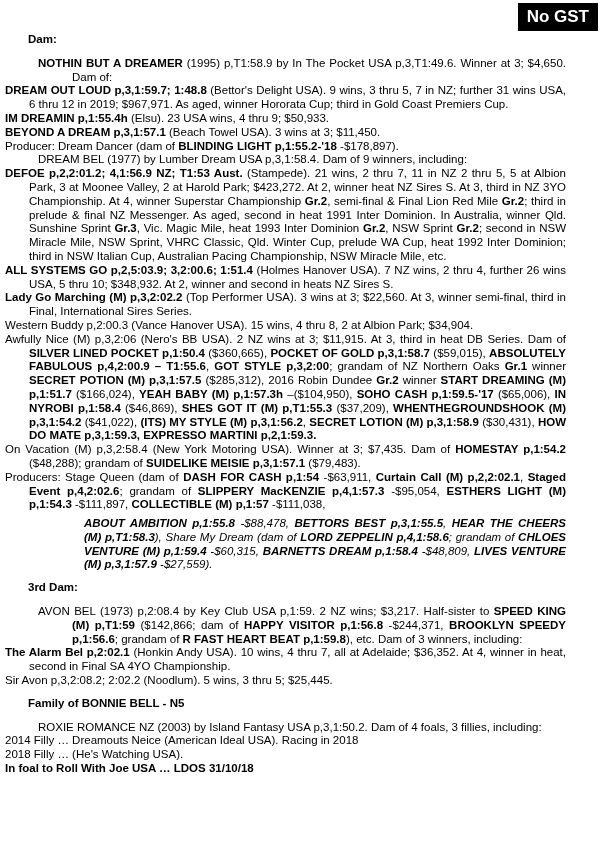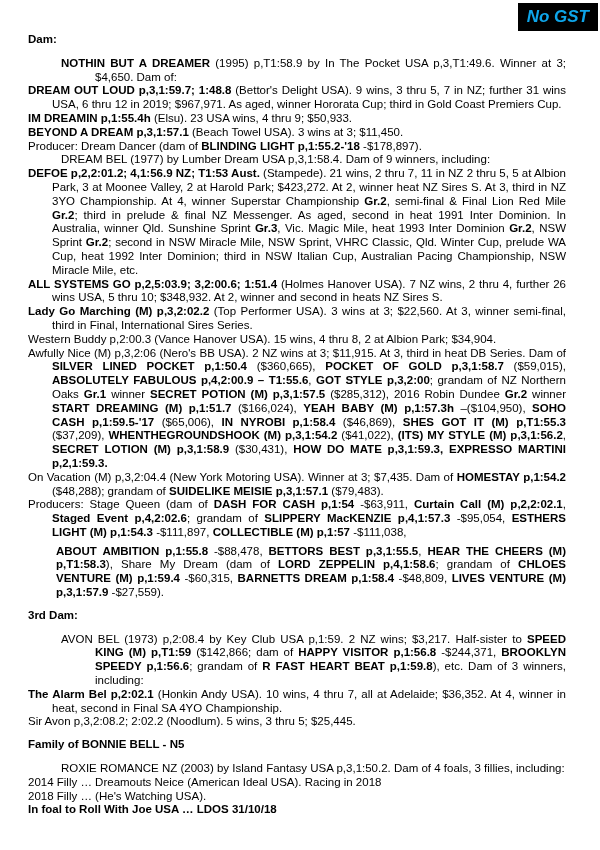--- a/index.html
+++ b/index.html
@@ -17,49 +17,49 @@
   }
   .doc {
     position: absolute; top: 27px; left: 0;
     width: 600px; box-sizing: border-box;
     padding-right: 34px;
     font-size: 11.5px; line-height: 13.8px;
   }
   .heading { font-weight: bold; margin: 9px 0 10px 28px; }
   .section:first-child .heading { margin-top: 6px; }
   .para { margin: 0; text-align: justify; }
-  .l0  { padding-left: 95px; text-indent: -34px; }
-  .l1  { padding-left: 52px; text-indent: -24px; }
-  .l1c { padding-left: 56px; text-indent: 0; }
+  .l0  { padding-left: 72px; text-indent: -34px; }
+  .l1  { padding-left: 29px; text-indent: -24px; }
+  .l1c { padding-left: 84px; text-indent: 0; font-style: italic; }
   .gap { margin-top: 5px; }
   .b { font-weight: bold; }
   .r { font-weight: normal; }
 </style>
 </head>
 <body style="background: rgb(255, 255, 255); color: rgb(0, 0, 0);">
 
-<div class="badge" style="background: rgb(0, 0, 0); color: #0ea5e9; font-style: italic;">No GST</div>
+<div class="badge" style="background: rgb(0, 0, 0); color: #ffffff;">No GST</div>
 
 <div class="doc">
     <section class="section">
       <p class="heading">Dam:</p>
       <p class="para l0"><span class="b">NOTHIN BUT A DREAMER</span><span class="r"> (1995) p,T1:58.9 by In The Pocket USA p,3,T1:49.6. Winner at 3; $4,650. Dam of:</span></p>
       <p class="para l1"><span class="b">DREAM OUT LOUD p,3,1:59.7; 1:48.8</span><span class="r"> (Bettor's Delight USA). 9 wins, 3 thru 5, 7 in NZ; further 31 wins USA, 6 thru 12 in 2019; $967,971. As aged, winner Hororata Cup; third in Gold Coast Premiers Cup.</span></p>
       <p class="para l1"><span class="b">IM DREAMIN p,1:55.4h</span><span class="r"> (Elsu). 23 USA wins, 4 thru 9; $50,933.</span></p>
       <p class="para l1"><span class="b">BEYOND A DREAM p,3,1:57.1</span><span class="r"> (Beach Towel USA). 3 wins at 3; $11,450.</span></p>
       <p class="para l1"><span class="r">Producer: Dream Dancer (dam of </span><span class="b">BLINDING LIGHT p,1:55.2-'18</span><span class="r"> -$178,897).</span></p>
     </section>
     <section class="section">
       <p class="para l0"><span class="r">DREAM BEL (1977) by Lumber Dream USA p,3,1:58.4. Dam of 9 winners, including:</span></p>
       <p class="para l1"><span class="b">DEFOE p,2,2:01.2; 4,1:56.9 NZ; T1:53 Aust.</span><span class="r"> (Stampede). 21 wins, 2 thru 7, 11 in NZ 2 thru 5, 5 at Albion Park, 3 at Moonee Valley, 2 at Harold Park; $423,272. At 2, winner heat NZ Sires S. At 3, third in NZ 3YO Championship. At 4, winner Superstar Championship </span><span class="b">Gr.2</span><span class="r">, semi-final &amp; Final Lion Red Mile </span><span class="b">Gr.2</span><span class="r">; third in prelude &amp; final NZ Messenger. As aged, second in heat 1991 Inter Dominion. In Australia, winner Qld. Sunshine Sprint </span><span class="b">Gr.3</span><span class="r">, Vic. Magic Mile, heat 1993 Inter Dominion </span><span class="b">Gr.2</span><span class="r">, NSW Sprint </span><span class="b">Gr.2</span><span class="r">; second in NSW Miracle Mile, NSW Sprint, VHRC Classic, Qld. Winter Cup, prelude WA Cup, heat 1992 Inter Dominion; third in NSW Italian Cup, Australian Pacing Championship, NSW Miracle Mile, etc.</span></p>
       <p class="para l1"><span class="b">ALL SYSTEMS GO p,2,5:03.9; 3,2:00.6; 1:51.4</span><span class="r"> (Holmes Hanover USA). 7 NZ wins, 2 thru 4, further 26 wins USA, 5 thru 10; $348,932. At 2, winner and second in heats NZ Sires S.</span></p>
       <p class="para l1"><span class="b">Lady Go Marching (M) p,3,2:02.2</span><span class="r"> (Top Performer USA). 3 wins at 3; $22,560. At 3, winner semi-final, third in Final, International Sires Series.</span></p>
       <p class="para l1"><span class="r">Western Buddy p,2:00.3 (Vance Hanover USA). 15 wins, 4 thru 8, 2 at Albion Park; $34,904.</span></p>
       <p class="para l1"><span class="r">Awfully Nice (M) p,3,2:06 (Nero's BB USA). 2 NZ wins at 3; $11,915. At 3, third in heat DB Series. Dam of </span><span class="b">SILVER LINED POCKET p,1:50.4</span><span class="r"> ($360,665), </span><span class="b">POCKET OF GOLD p,3,1:58.7</span><span class="r"> ($59,015), </span><span class="b">ABSOLUTELY FABULOUS p,4,2:00.9 – T1:55.6</span><span class="r">, </span><span class="b">GOT STYLE p,3,2:00</span><span class="r">; grandam of NZ Northern Oaks </span><span class="b">Gr.1</span><span class="r"> winner </span><span class="b">SECRET POTION (M) p,3,1:57.5</span><span class="r"> ($285,312), 2016 Robin Dundee </span><span class="b">Gr.2</span><span class="r"> winner </span><span class="b">START DREAMING (M) p,1:51.7</span><span class="r"> ($166,024), </span><span class="b">YEAH BABY (M) p,1:57.3h</span><span class="r"> –($104,950), </span><span class="b">SOHO CASH p,1:59.5-'17</span><span class="r"> ($65,006), </span><span class="b">IN NYROBI p,1:58.4</span><span class="r"> ($46,869), </span><span class="b">SHES GOT IT (M) p,T1:55.3</span><span class="r"> ($37,209), </span><span class="b">WHENTHEGROUNDSHOOK (M) p,3,1:54.2</span><span class="r"> ($41,022), </span><span class="b">(ITS) MY STYLE (M) p,3,1:56.2</span><span class="r">, </span><span class="b">SECRET LOTION (M) p,3,1:58.9</span><span class="r"> ($30,431), </span><span class="b">HOW DO MATE p,3,1:59.3, EXPRESSO MARTINI p,2,1:59.3.</span></p>
-      <p class="para l1"><span class="r">On Vacation (M) p,3,2:04.4 (New York Motoring USA). Winner at 3; $7,435. Dam of </span><span class="b">HOMESTAY p,1:54.2</span><span class="r"> ($48,288); grandam of </span><span class="b">SUIDELIKE MEISIE p,3,1:57.1</span><span class="r"> ($79,483).</span></p>
+      <p class="para l1"><span class="r">On Vacation (M) p,3,2:58.4 (New York Motoring USA). Winner at 3; $7,435. Dam of </span><span class="b">HOMESTAY p,1:54.2</span><span class="r"> ($48,288); grandam of </span><span class="b">SUIDELIKE MEISIE p,3,1:57.1</span><span class="r"> ($79,483).</span></p>
       <p class="para l1"><span class="r">Producers: Stage Queen (dam of </span><span class="b">DASH FOR CASH p,1:54</span><span class="r"> -$63,911, </span><span class="b">Curtain Call (M) p,2,2:02.1</span><span class="r">, </span><span class="b">Staged Event p,4,2:02.6</span><span class="r">; grandam of </span><span class="b">SLIPPERY MacKENZIE p,4,1:57.3</span><span class="r"> -$95,054, </span><span class="b">ESTHERS LIGHT (M) p,1:54.3</span><span class="r"> -$111,897, </span><span class="b">COLLECTIBLE (M) p,1:57</span><span class="r"> -$111,038,</span></p>
       <p class="para l1c gap"><span class="b">ABOUT AMBITION p,1:55.8</span><span class="r"> -$88,478, </span><span class="b">BETTORS BEST p,3,1:55.5</span><span class="r">, </span><span class="b">HEAR THE CHEERS (M) p,T1:58.3</span><span class="r">), Share My Dream (dam of </span><span class="b">LORD ZEPPELIN p,4,1:58.6</span><span class="r">; grandam of </span><span class="b">CHLOES VENTURE (M) p,1:59.4</span><span class="r"> -$60,315, </span><span class="b">BARNETTS DREAM p,1:58.4</span><span class="r"> -$48,809, </span><span class="b">LIVES VENTURE (M) p,3,1:57.9</span><span class="r"> -$27,559).</span></p>
     </section>
     <section class="section">
       <p class="heading">3rd Dam:</p>
       <p class="para l0"><span class="r">AVON BEL (1973) p,2:08.4 by Key Club USA p,1:59. 2 NZ wins; $3,217. Half-sister to </span><span class="b">SPEED KING (M) p,T1:59</span><span class="r"> ($142,866; dam of </span><span class="b">HAPPY VISITOR p,1:56.8</span><span class="r"> -$244,371, </span><span class="b">BROOKLYN SPEEDY p,1:56.6</span><span class="r">; grandam of </span><span class="b">R FAST HEART BEAT p,1:59.8</span><span class="r">), etc. Dam of 3 winners, including:</span></p>
       <p class="para l1"><span class="b">The Alarm Bel p,2:02.1</span><span class="r"> (Honkin Andy USA). 10 wins, 4 thru 7, all at Adelaide; $36,352. At 4, winner in heat, second in Final SA 4YO Championship.</span></p>
       <p class="para l1"><span class="r">Sir Avon p,3,2:08.2; 2:02.2 (Noodlum). 5 wins, 3 thru 5; $25,445.</span></p>
     </section>
     <section class="section">

